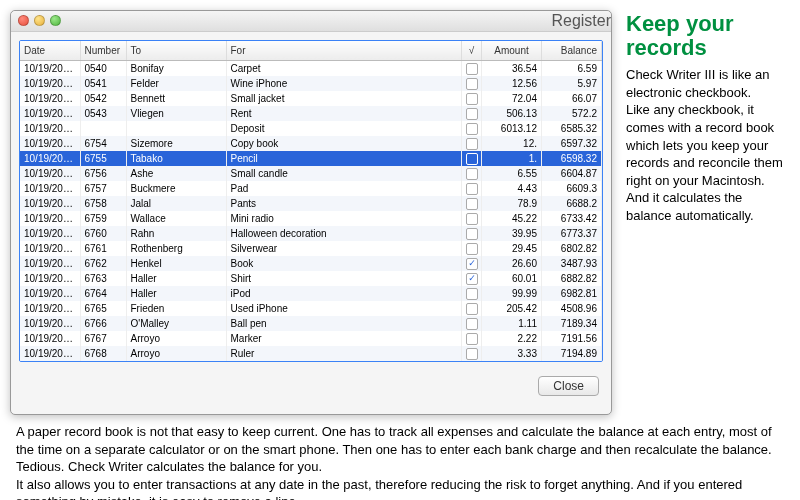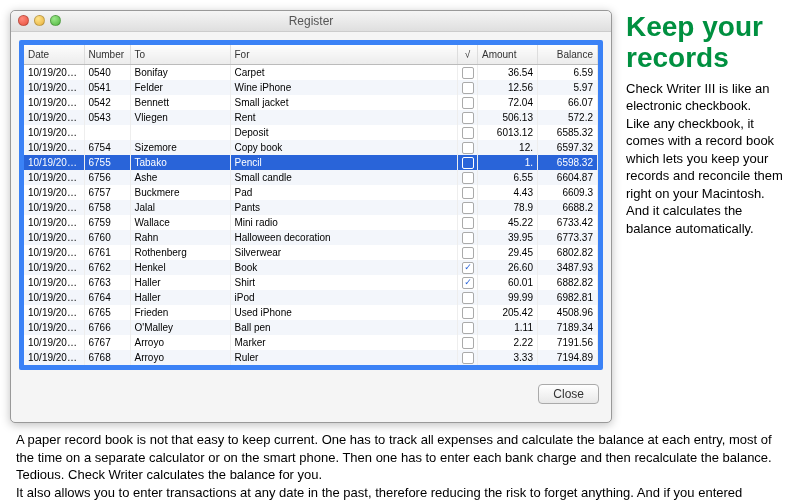--- a/index.html
+++ b/index.html
@@ -50,25 +50,25 @@
   }
   .traffic span {
     width: 11px; height: 11px; border-radius: 50%;
     display: inline-block; box-sizing: border-box;
     border: 0.5px solid rgba(0,0,0,0.2);
   }
   .tl-close  { background: radial-gradient(circle at 35% 30%, #ff8a7c, #e8503e); }
   .tl-min    { background: radial-gradient(circle at 35% 30%, #ffe48a, #e8b13e); }
   .tl-zoom   { background: radial-gradient(circle at 35% 30%, #9ce88a, #4fb63e); }
   .win-title {
-    flex: 1; text-align: center; font-size: 12px; color: #555;
+    flex: 1; text-align: right; font-size: 16px; color: #555;
   }
   .table-wrap {
     margin: 8px;
-    border: 5px solid #3b82f6;
+    border: 1px solid #3b82f6;
     border-radius: 2px;
     background: #fff;
     overflow: hidden;
   }
   table {
     width: 100%;
     border-collapse: collapse;
     font-size: 10px;
     table-layout: fixed;
   }
@@ -121,21 +121,21 @@
     color: #333;
   }
   .side {
     flex: 1;
     padding-top: 2px;
     font-size: 13px;
     line-height: 1.35;
   }
   .side h2 {
     margin: 0 0 6px 0;
-    font-size: 28px;
+    font-size: 22px;
     font-weight: bold;
     color: #009040;
     line-height: 1.1;
   }
   .lower {
     padding: 8px 16px 0 16px;
     font-size: 13px;
     line-height: 1.35;
   }
 </style>
@@ -165,21 +165,21 @@
               <col style="width:60px">
               <col style="width:60px">
           </colgroup>
           <thead>
             <tr>
               <th>Date</th>
               <th>Number</th>
               <th>To</th>
               <th>For</th>
               <th style="text-align:center">√</th>
-              <th style="text-align:left">Amount</th>
+              <th style="text-align:center">Amount</th>
               <th style="text-align:right">Balance</th>
             </tr>
           </thead>
           <tbody id="rows">
               <tr>
                 <td>10/19/20…</td>
                 <td>0540</td>
                 <td>Bonifay</td>
                 <td>Carpet</td>
                 <td class="chk"><span class="chkbox"></span></td>

